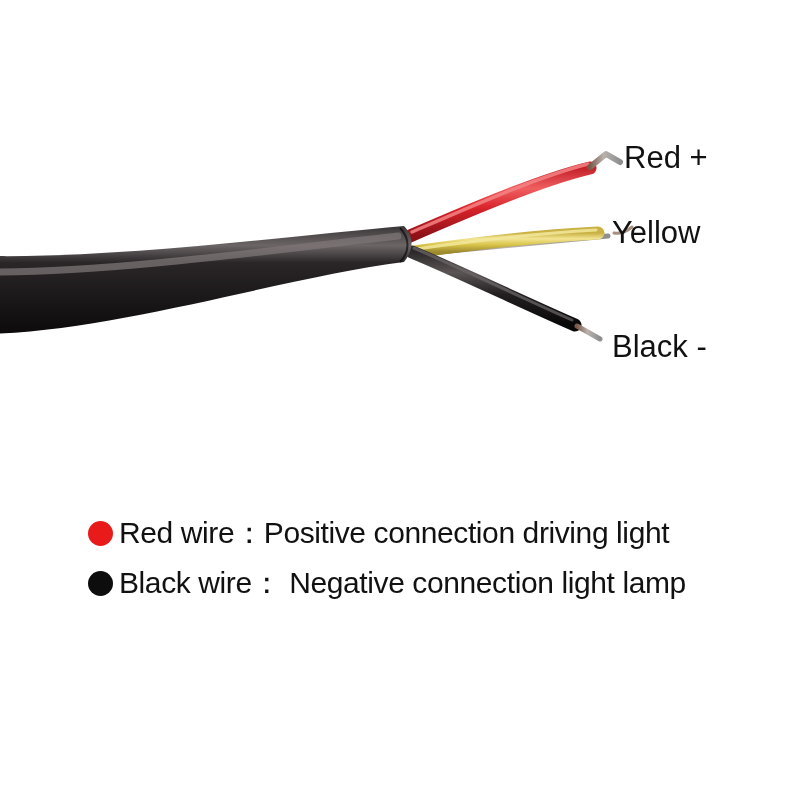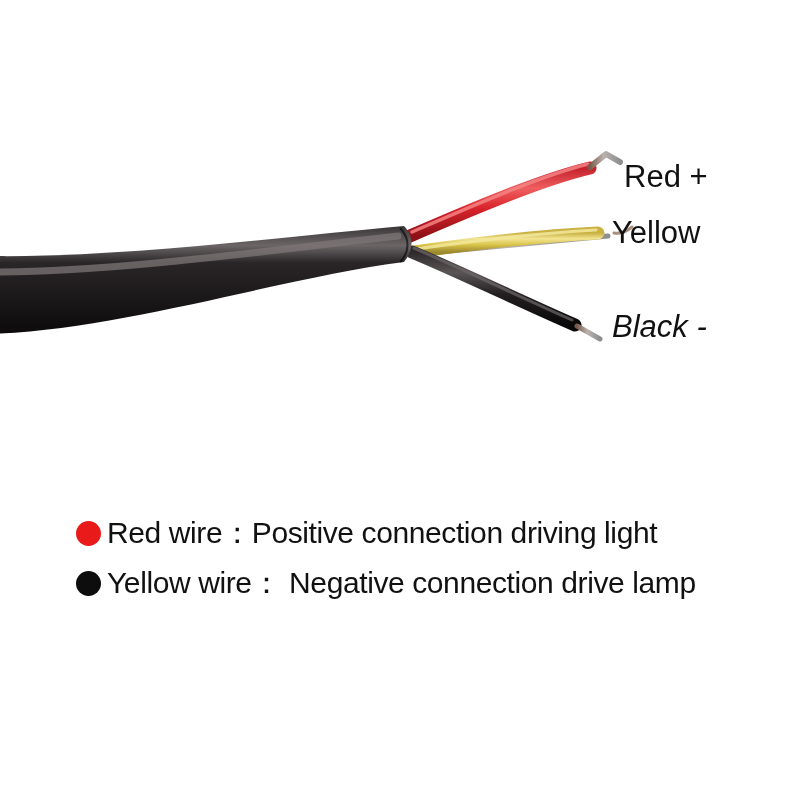--- a/index.html
+++ b/index.html
@@ -28,28 +28,28 @@
 
   
   .callout-label {
     position: absolute;
     font-family: "Liberation Sans", sans-serif;
     font-size: 31px;
     line-height: 1;
     color: #111111;
     white-space: pre;
   }
-  #label-red    { left: 624px; top: 161px; text-align: right; }
+  #label-red    { left: 624px; top: 142px; text-align: right; }
   #label-yellow { left: 612px; top: 217px; }
-  #label-black  { left: 612px; top: 311px; font-style: italic; }
+  #label-black  { left: 612px; top: 331px; }
 
   
   #legend {
     position: absolute;
-    left: 76px;
+    left: 88px;
     top: 508px;
     width: 660px;
   }
   .legend-row {
     display: flex;
     align-items: center;
     height: 50px;
   }
   .legend-dot {
     width: 25px;
@@ -142,18 +142,18 @@
   <div id="legend">
 
     <div class="legend-row">
       <span class="legend-dot" style="background:#e81a1a"></span>
       <span class="legend-text">Red wire：Positive connection driving light</span>
     </div>
 
 
     <div class="legend-row">
       <span class="legend-dot" style="background:#0d0d0d"></span>
-      <span class="legend-text">Yellow wire： Negative connection drive lamp</span>
+      <span class="legend-text">Black wire： Negative connection light lamp</span>
     </div>
 
   </div>
 
 </div>
 
 </body></html>

